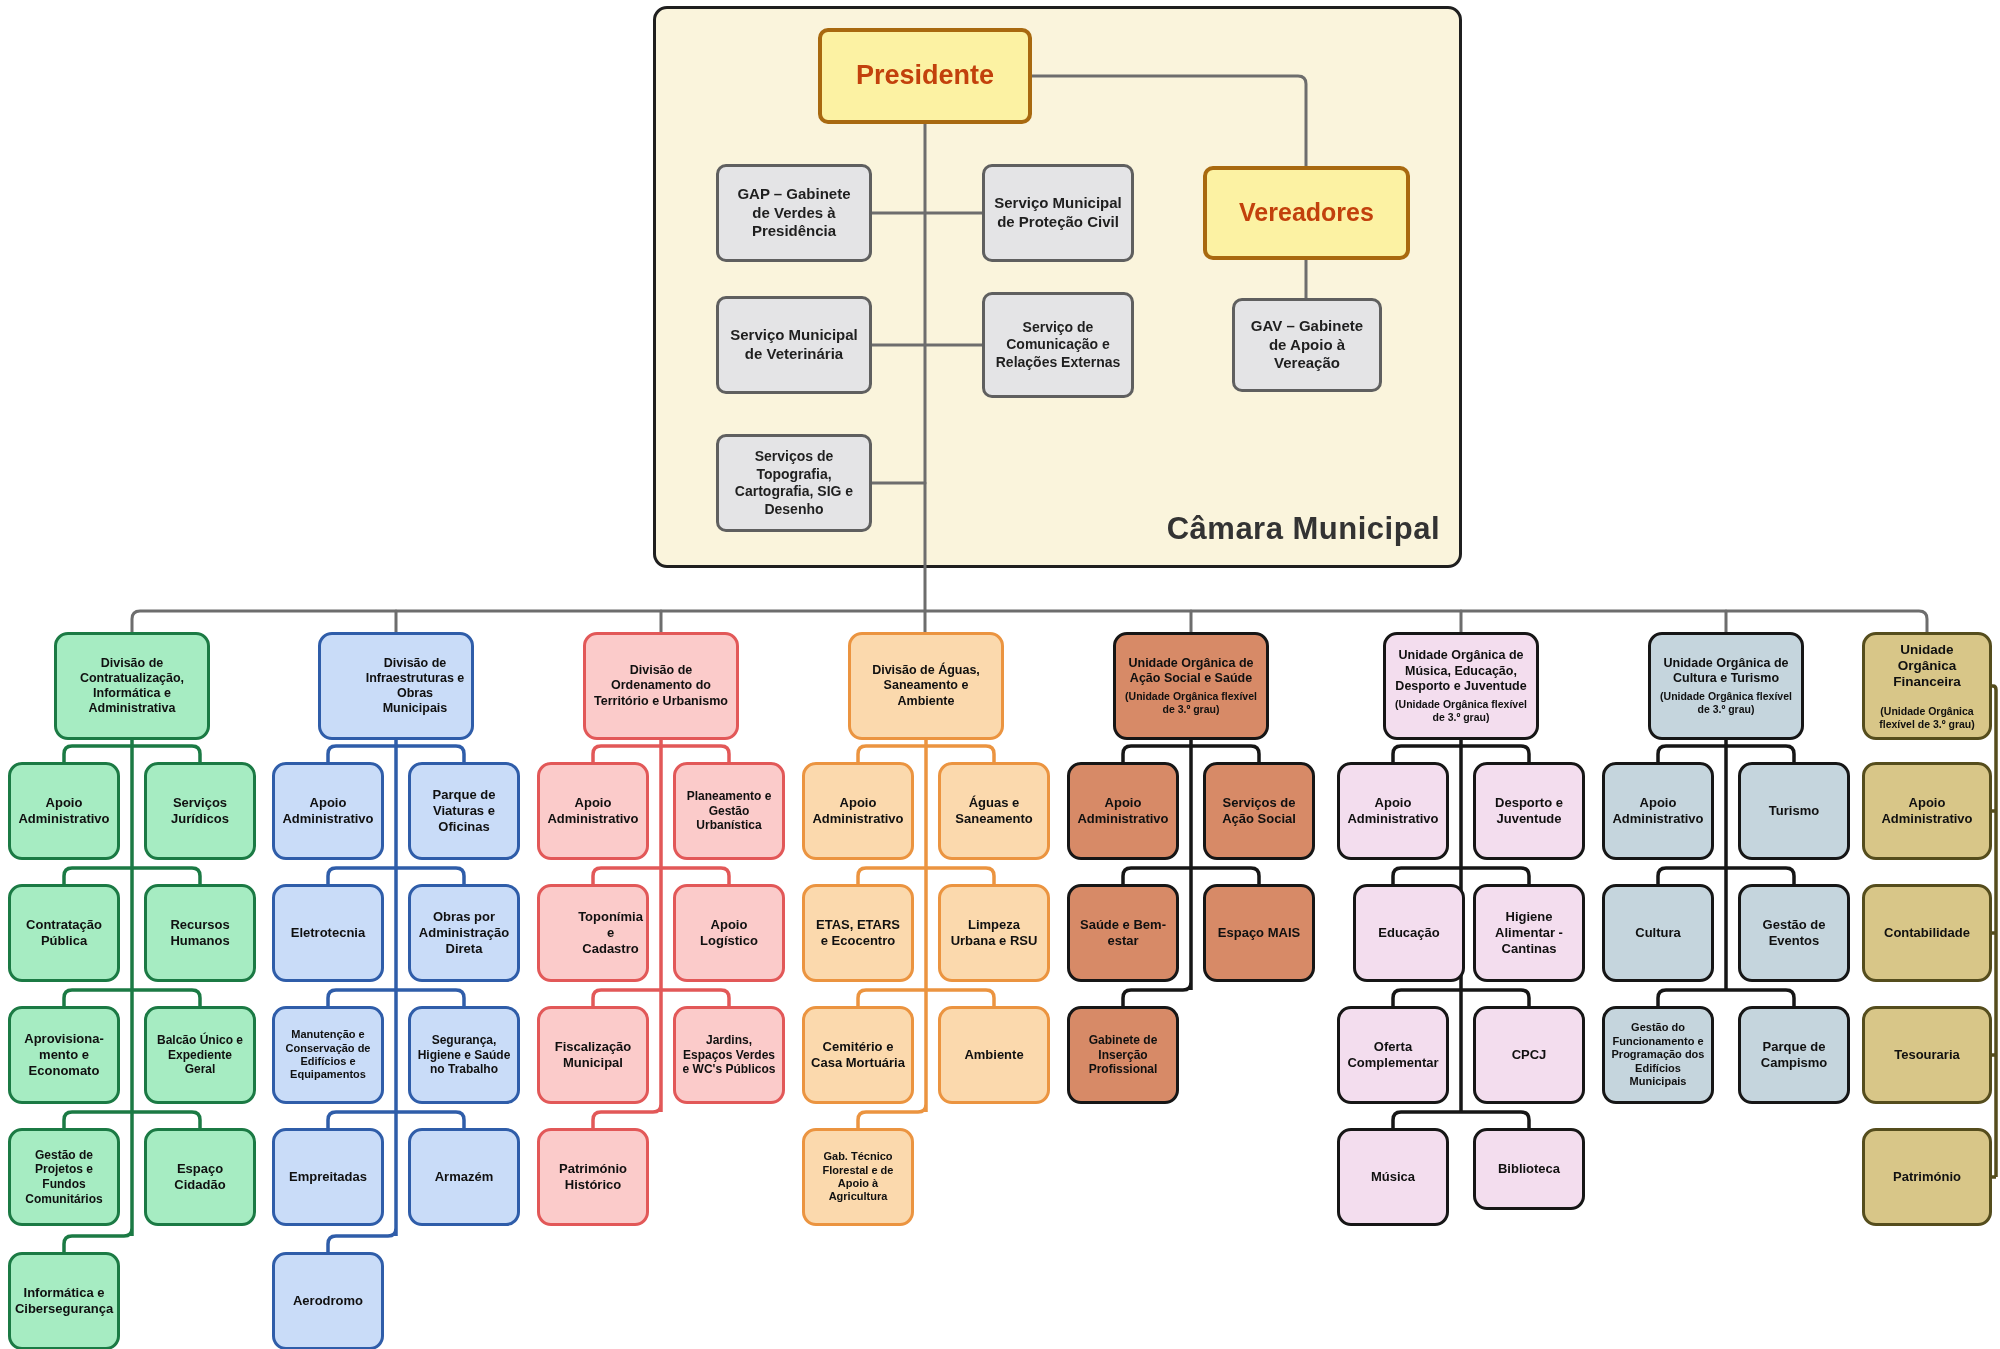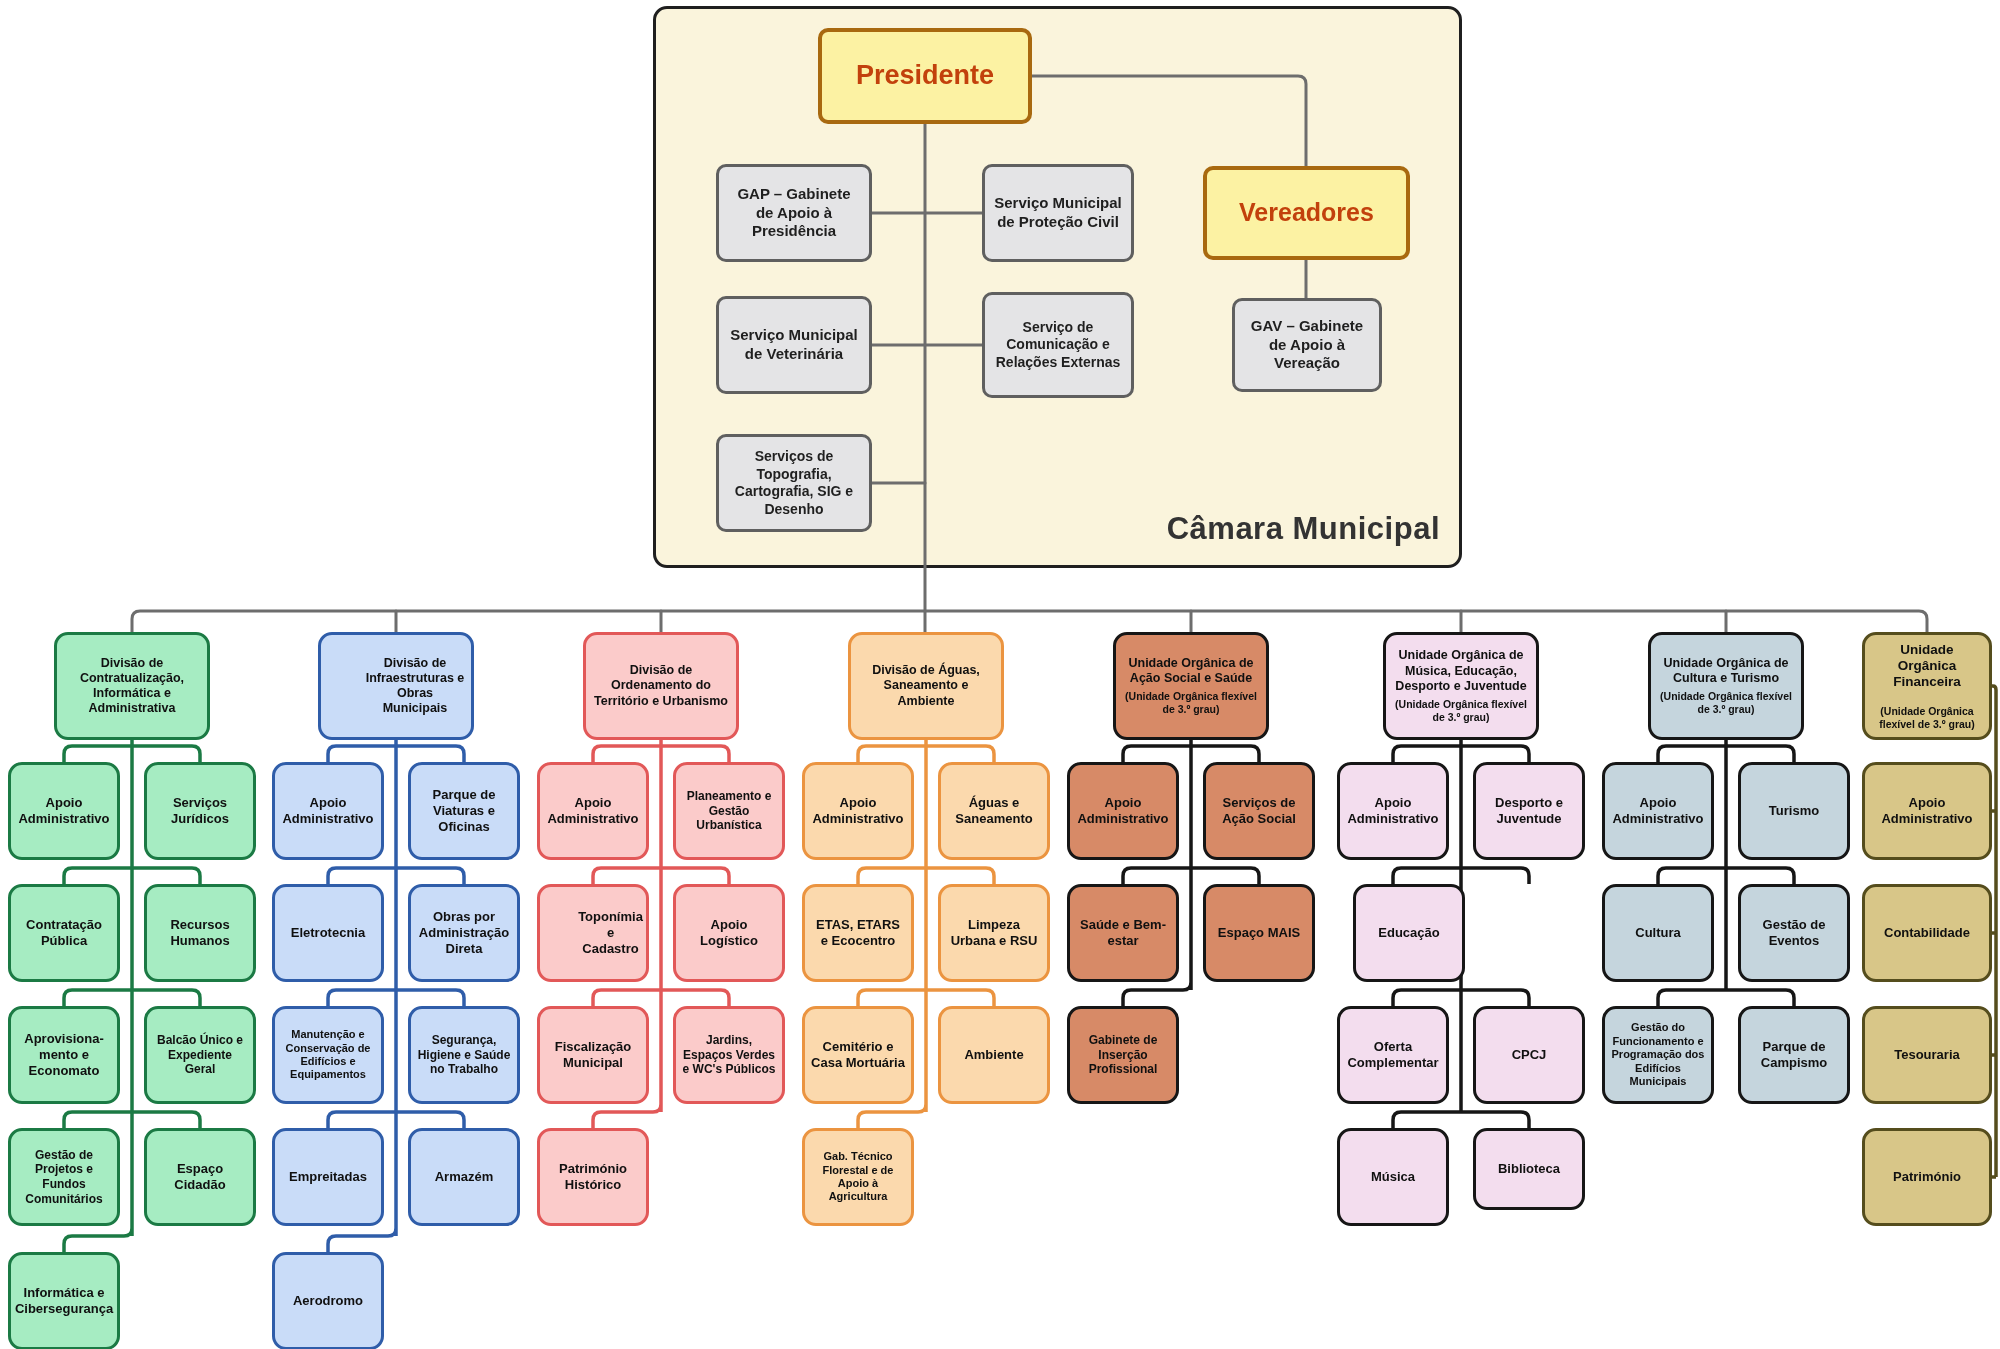--- a/index.html
+++ b/index.html
@@ -40,21 +40,21 @@
     <path d="M396,611 V632 M661,611 V632 M1191,611 V632 M1461,611 V632 M1726,611 V632"></path>
   </svg>
 
   <div class="node yellow presidente" style="left:818px;top:28px;width:214px;height:96px">
     <span>Presidente</span>
   </div>
   <div class="node yellow vereadores" style="left:1203px;top:166px;width:207px;height:94px">
     <span>Vereadores</span>
   </div>
   <div class="node gray" style="left:716px;top:164px;width:156px;height:98px">
-    <span>GAP – Gabinete de Apoio à Presidência</span>
+    <span>GAP – Gabinete de Verdes à Presidência</span>
   </div>
   <div class="node gray" style="left:982px;top:164px;width:152px;height:98px">
     <span>Serviço Municipal de Proteção Civil</span>
   </div>
   <div class="node gray" style="left:716px;top:296px;width:156px;height:98px">
     <span>Serviço Municipal de Veterinária</span>
   </div>
   <div class="node gray" style="left:982px;top:292px;width:152px;height:106px;font-size:14px">
     <span>Serviço de Comunicação e Relações Externas</span>
   </div>
@@ -229,20 +229,23 @@
         </div>
         <div class="bx" style="left: 0px; top: 130px; width: 112px; height: 98px; background: rgb(243, 221, 238); border: 3.5px solid rgb(22, 22, 22); font-size: 13px;">
           <span>Apoio Administrativo</span>
         </div>
         <div class="bx" style="left: 136px; top: 130px; width: 112px; height: 98px; background: rgb(243, 221, 238); border: 3.5px solid rgb(22, 22, 22); font-size: 13px;">
           <span>Desporto e Juventude</span>
         </div>
         <div class="bx" style="left: 0px; top: 252px; width: 112px; height: 98px; background: rgb(243, 221, 238); border: 3.5px solid rgb(22, 22, 22); font-size: 13px; margin-left: 16px;">
           <span>Educação</span>
         </div>
+        <div class="bx" style="left: 136px; top: 252px; width: 112px; height: 98px; background: rgb(243, 221, 238); border: 3.5px solid rgb(22, 22, 22); font-size: 13px;">
+          <span>Higiene Alimentar - Cantinas</span>
+        </div>
         <div class="bx" style="left: 0px; top: 374px; width: 112px; height: 98px; background: rgb(243, 221, 238); border: 3.5px solid rgb(22, 22, 22); font-size: 13px;">
           <span>Oferta Complementar</span>
         </div>
         <div class="bx" style="left: 136px; top: 374px; width: 112px; height: 98px; background: rgb(243, 221, 238); border: 3.5px solid rgb(22, 22, 22); font-size: 13px;">
           <span>CPCJ</span>
         </div>
         <div class="bx" style="left: 0px; top: 496px; width: 112px; height: 98px; background: rgb(243, 221, 238); border: 3.5px solid rgb(22, 22, 22); font-size: 13px;">
           <span>Música</span>
         </div>
         <div class="bx" style="left: 136px; top: 496px; width: 112px; height: 82px; background: rgb(243, 221, 238); border: 3.5px solid rgb(22, 22, 22); font-size: 13px;">

